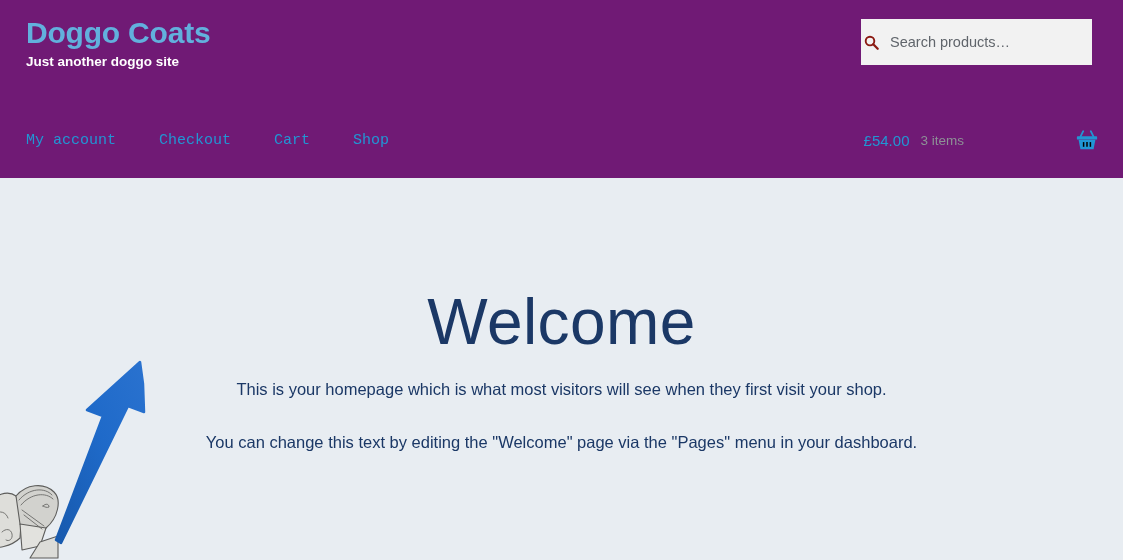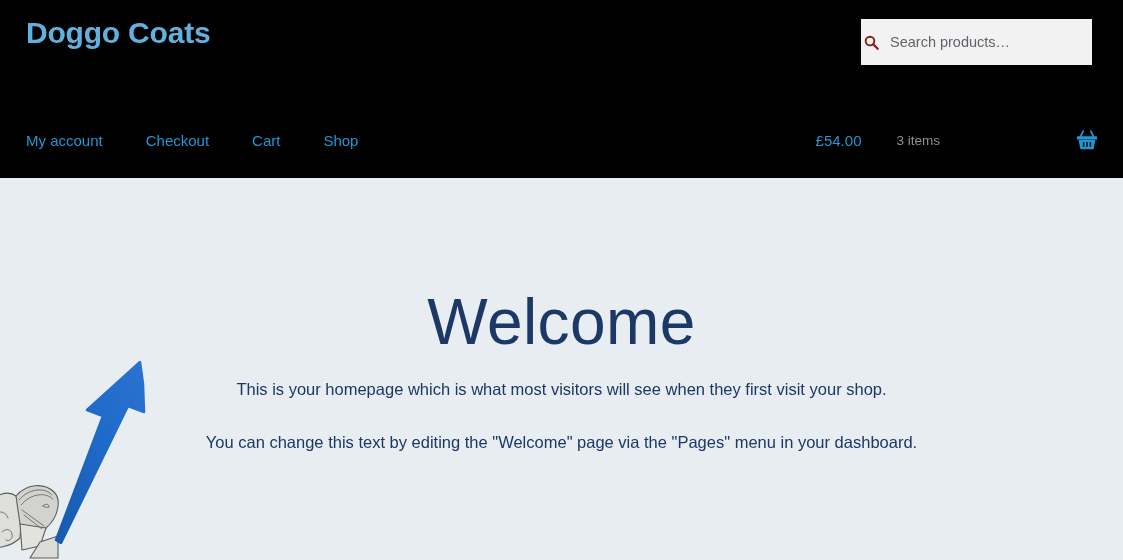--- a/index.html
+++ b/index.html
@@ -15,21 +15,21 @@
     background: #e8edf2;
     position: relative;
   }
 
   
   .site-header {
     position: absolute;
     top: 0; left: 0;
     width: 1123px;
     height: 178px;
-    background: #000000;
+    background: #701a75;
   }
 
   .branding {
     position: absolute;
     left: 26px;
     top: 17px;
   }
 
   .site-title {
     font-size: 30px;
@@ -102,32 +102,32 @@
     height: 54px;
   }
 
   .nav-item {
     font-size: 15px;
     color: #2196d4;
     text-decoration: none;
     margin-right: 43px;
     white-space: nowrap;
     cursor: pointer;
+    font-family: Liberation Mono, monospace;
   }
   .nav-item:last-child { margin-right: 12px; text-align: center; }
 
   
   .cart-block {
     position: absolute;
     right: 25px;
     top: 0;
     height: 54px;
     display: flex;
     align-items: center;
-    gap: 24px;
   }
 
   .cart-total {
     font-size: 15px;
     color: #2196d4;
     margin-right: 11px;
     white-space: nowrap;
   }
 
   .cart-count {
@@ -198,20 +198,21 @@
     overflow: hidden;
   }
 </style>
 </head>
 <body>
 
 <header class="site-header">
 
   <div class="branding">
     <div class="site-title">Doggo Coats</div>
+    <div class="site-tagline">Just another doggo site</div>
   </div>
 
   <form class="search-form">
     <svg class="search-icon" viewBox="0 0 16 16">
       <circle cx="6.4" cy="6.4" r="4.6" fill="none" stroke="#8b1a12" stroke-width="2"></circle>
       <line x1="9.9" y1="9.9" x2="14.6" y2="14.6" stroke="#8b1a12" stroke-width="2.4" stroke-linecap="round"></line>
     </svg>
     <input class="search-input" type="text" placeholder="Search products…" style="">
   </form>
 

